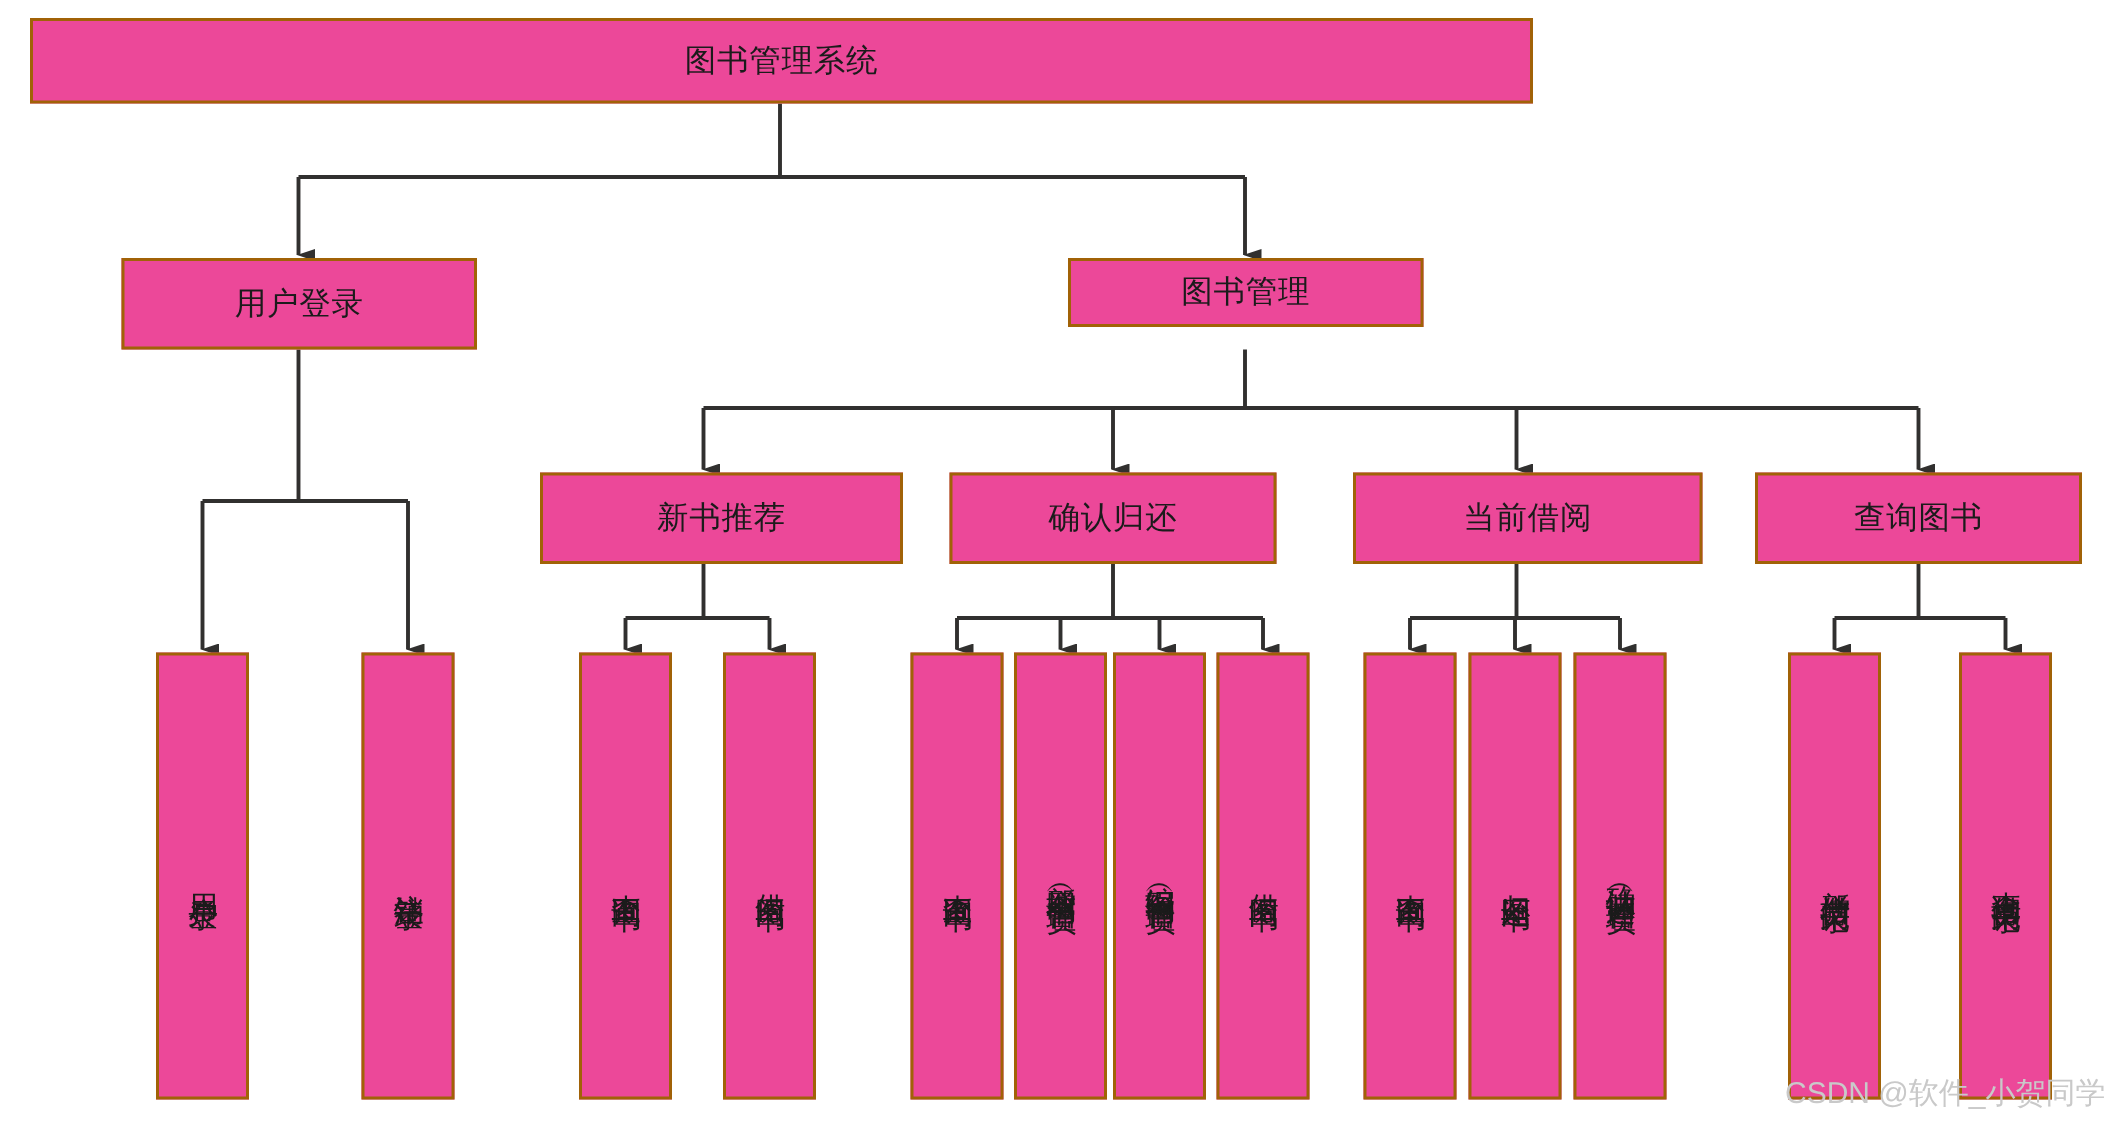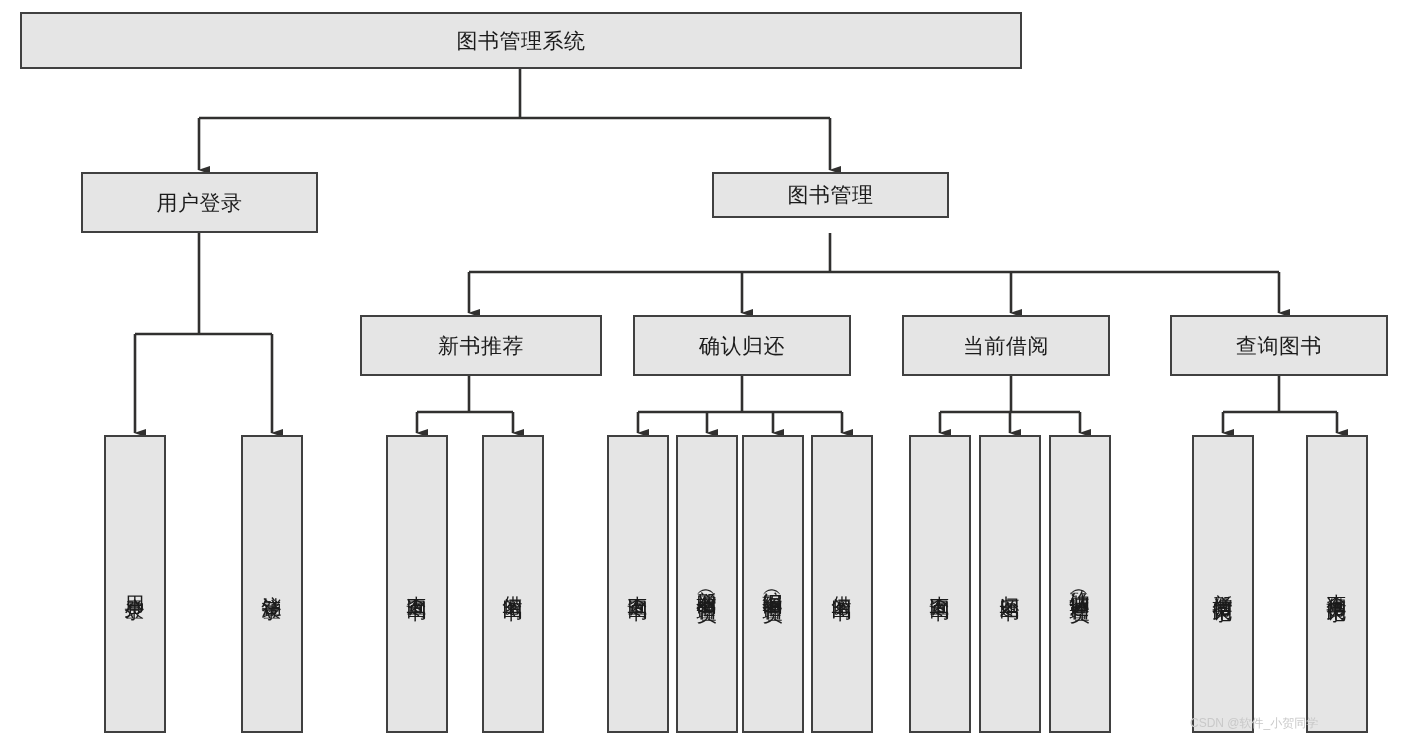--- a/index.html
+++ b/index.html
@@ -20,22 +20,22 @@
   #diagram-svg {
     position: absolute;
     left: 0;
     top: 0;
     width: 1405px;
     height: 747px;
   }
   .node-box {
     position: absolute;
     box-sizing: border-box;
-    background: #e5e5e5;
-    border: 2px solid #404040;
+    background: #ec4899;
+    border: 2px solid #a16207;
     display: flex;
     align-items: center;
     justify-content: center;
     overflow: hidden;
   }
   .node-label-h {
     font-size: 21px;
     color: #1b1b1b;
     line-height: 1.1;
     white-space: nowrap;
@@ -45,21 +45,21 @@
     font-size: 20px;
     color: #1b1b1b;
     writing-mode: vertical-rl;
     text-orientation: upright;
     letter-spacing: 2px;
     line-height: 1.1;
     white-space: nowrap;
   }
   .watermark {
     position: absolute;
-    font-size: 12px;
+    font-size: 20px;
     color: #c9c9c9;
     white-space: nowrap;
     user-select: none;
     pointer-events: none;
   }
 </style>
 </head>
 <body>
 
 <div id="diagram-root">
@@ -138,21 +138,21 @@
       </div>
       <div class="node-box" style="left: 676px; top: 435px; width: 62px; height: 298px;">
         <span class="node-label-v">新增图书（管理员）</span>
       </div>
       <div class="node-box" style="left: 742px; top: 435px; width: 62px; height: 298px;">
         <span class="node-label-v">编辑图书（管理员）</span>
       </div>
       <div class="node-box" style="left: 811px; top: 435px; width: 62px; height: 298px;">
         <span class="node-label-v">借阅图书</span>
       </div>
-      <div class="node-box" style="left: 902px; top: 315px; width: 208px; height: 61px;">
+      <div class="node-box" style="left: 902px; top: 315px; width: 233px; height: 61px;">
         <span class="node-label-h">当前借阅</span>
       </div>
       <div class="node-box" style="left: 909px; top: 435px; width: 62px; height: 298px;">
         <span class="node-label-v">查询图书</span>
       </div>
       <div class="node-box" style="left: 979px; top: 435px; width: 62px; height: 298px;">
         <span class="node-label-v">归还图书</span>
       </div>
       <div class="node-box" style="left: 1049px; top: 435px; width: 62px; height: 298px;">
         <span class="node-label-v">确认归还（管理员）</span>

